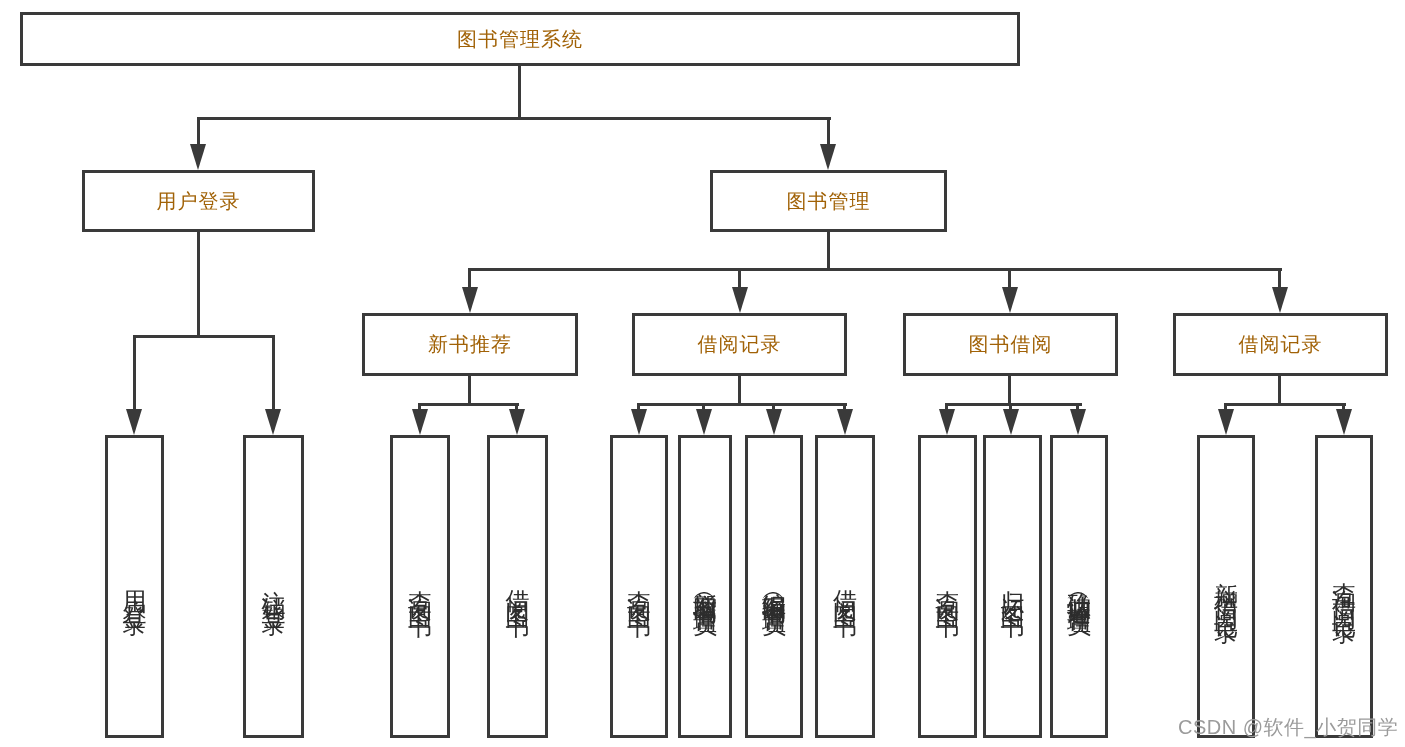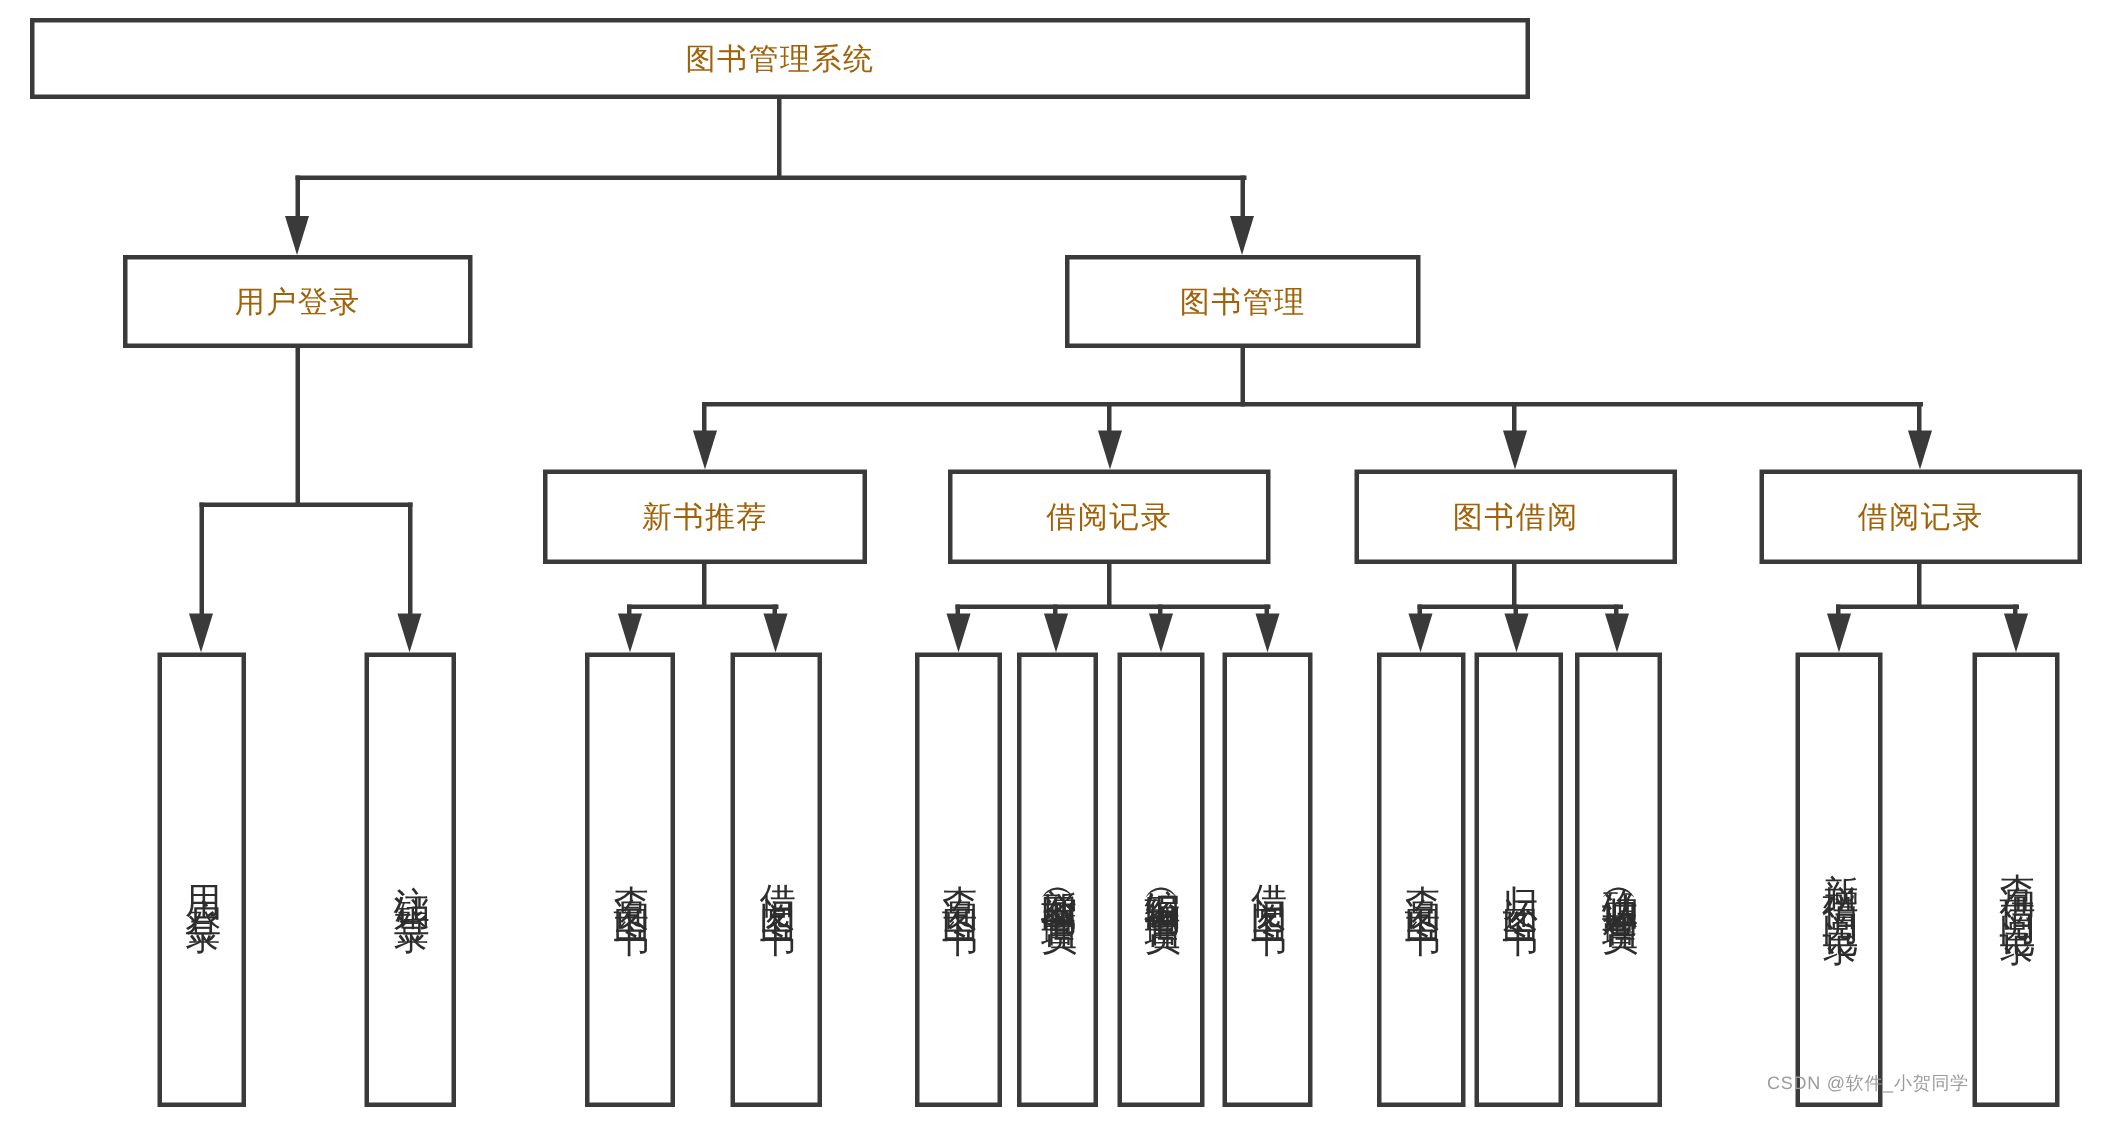--- a/index.html
+++ b/index.html
@@ -41,21 +41,21 @@
   .hline{position:absolute;height:3px;background:#3a3a3a;}
   .arrow{
     position:absolute;width:0;height:0;
     border-left:8px solid transparent;
     border-right:8px solid transparent;
     border-top:26px solid #3a3a3a;
   }
   .watermark{
     position:absolute;
     left:1178px;top:714px;
-    font-size:12px;
+    font-size:20px;
     color:#9b9b9b;
     letter-spacing:0.5px;
     z-index:5;
     white-space:nowrap;
   }
 </style>
 </head>
 <body>
 
 <div class="stage">

